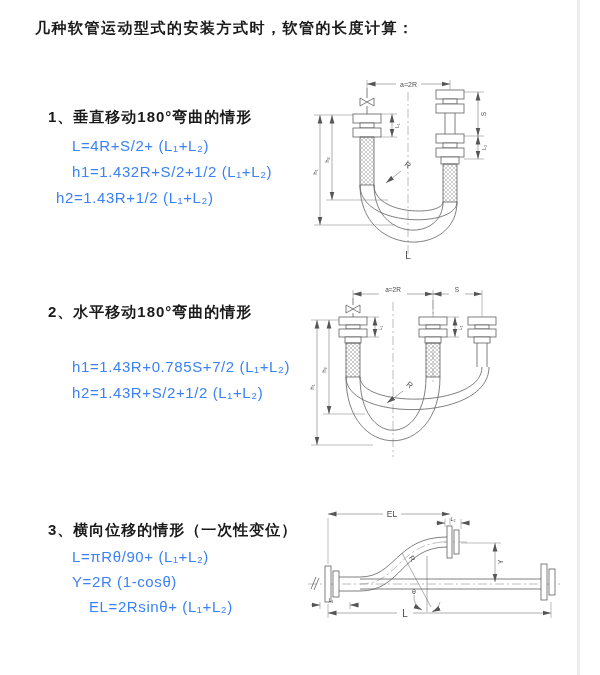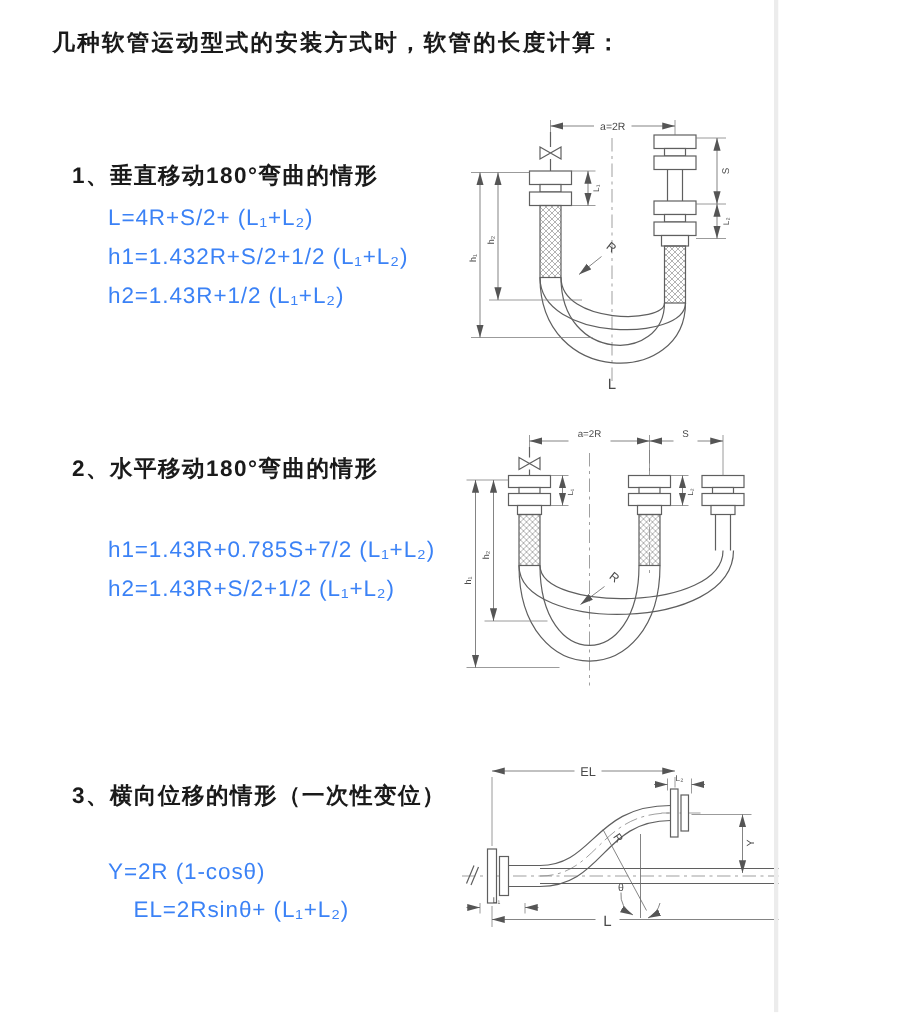--- a/index.html
+++ b/index.html
@@ -1,16 +1,16 @@
 <!DOCTYPE html>
 <html><head>
 <meta charset="utf-8">
 <style>
   html,body{margin:0;padding:0;background:#ffffff;}
-  .page{position:relative;width:519px;height:675px;background:#ffffff;overflow:hidden;
+  .page{position:relative;width:580px;height:675px;background:#ffffff;overflow:hidden;
         font-family:"Liberation Sans",sans-serif;color:#1a1a1a;}
   .title{position:absolute;left:35px;top:19px;font-size:15px;font-weight:bold;letter-spacing:1.5px;}
   .heading{position:absolute;font-size:15px;font-weight:bold;letter-spacing:1px;white-space:nowrap;}
   .formula{position:absolute;font-size:15px;font-weight:400;letter-spacing:.6px;color:#3b82f6;white-space:nowrap;}
   .diagram{position:absolute;}
   svg text{font-family:"Liberation Sans",sans-serif;fill:#4a4a4a;}
   .scan-edge{position:absolute;right:0;top:0;width:3px;height:675px;background:#ececec;}
   .draw{stroke:#5f5f5f;stroke-width:.8;fill:none;}
   .fl{stroke:#5f5f5f;stroke-width:.8;fill:#ffffff;}
   .dim{stroke:#6a6a6a;stroke-width:.55;fill:none;}
@@ -21,27 +21,28 @@
 </head>
 <body>
 
 <div class="page">
 
   <div class="title">几种软管运动型式的安装方式时，软管的长度计算：</div>
 
   <div class="heading" style="left:48px;top:108px;text-align:center;">1、垂直移动180°弯曲的情形</div>
   <div class="formula" style="left:72px;top:137px;">L=4R+S/2+ (L₁+L₂)</div>
   <div class="formula" style="left:72px;top:163px;">h1=1.432R+S/2+1/2 (L₁+L₂)</div>
-  <div class="formula" style="left:72px;top:189px;text-align:center;">h2=1.43R+1/2 (L₁+L₂)</div>
+  <div class="formula" style="left:56px;top:189px;text-align:center;">h2=1.43R+1/2 (L₁+L₂)</div>
 
   <div class="heading" style="left:48px;top:303px;">2、水平移动180°弯曲的情形</div>
   <div class="formula" style="left:72px;top:358px;">h1=1.43R+0.785S+7/2 (L₁+L₂)</div>
   <div class="formula" style="left:72px;top:384px;">h2=1.43R+S/2+1/2 (L₁+L₂)</div>
 
   <div class="heading" style="left:48px;top:521px;">3、横向位移的情形（一次性变位）</div>
+  <div class="formula" style="left:72px;top:548px;">L=πRθ/90+ (L₁+L₂)</div>
   <div class="formula" style="left:72px;top:573px;">Y=2R (1-cosθ)</div>
   <div class="formula" style="left:89px;top:598px;">EL=2Rsinθ+ (L₁+L₂)</div>
 
   <svg class="diagram" style="left:300px;top:62px;" width="290" height="200" viewBox="0 0 290 200">
     <defs>
       <marker id="arw" markerUnits="userSpaceOnUse" markerWidth="9" markerHeight="6" refX="8.5" refY="3" orient="auto-start-reverse">
         <path d="M0,0.6 L8.5,3 L0,5.4 Z" fill="#555"></path>
       </marker>
       <pattern id="braidpat" width="4" height="4" patternUnits="userSpaceOnUse">
         <path d="M0,4 L4,0 M0,0 L4,4" stroke="#9a9a9a" stroke-width="0.5"></path>

